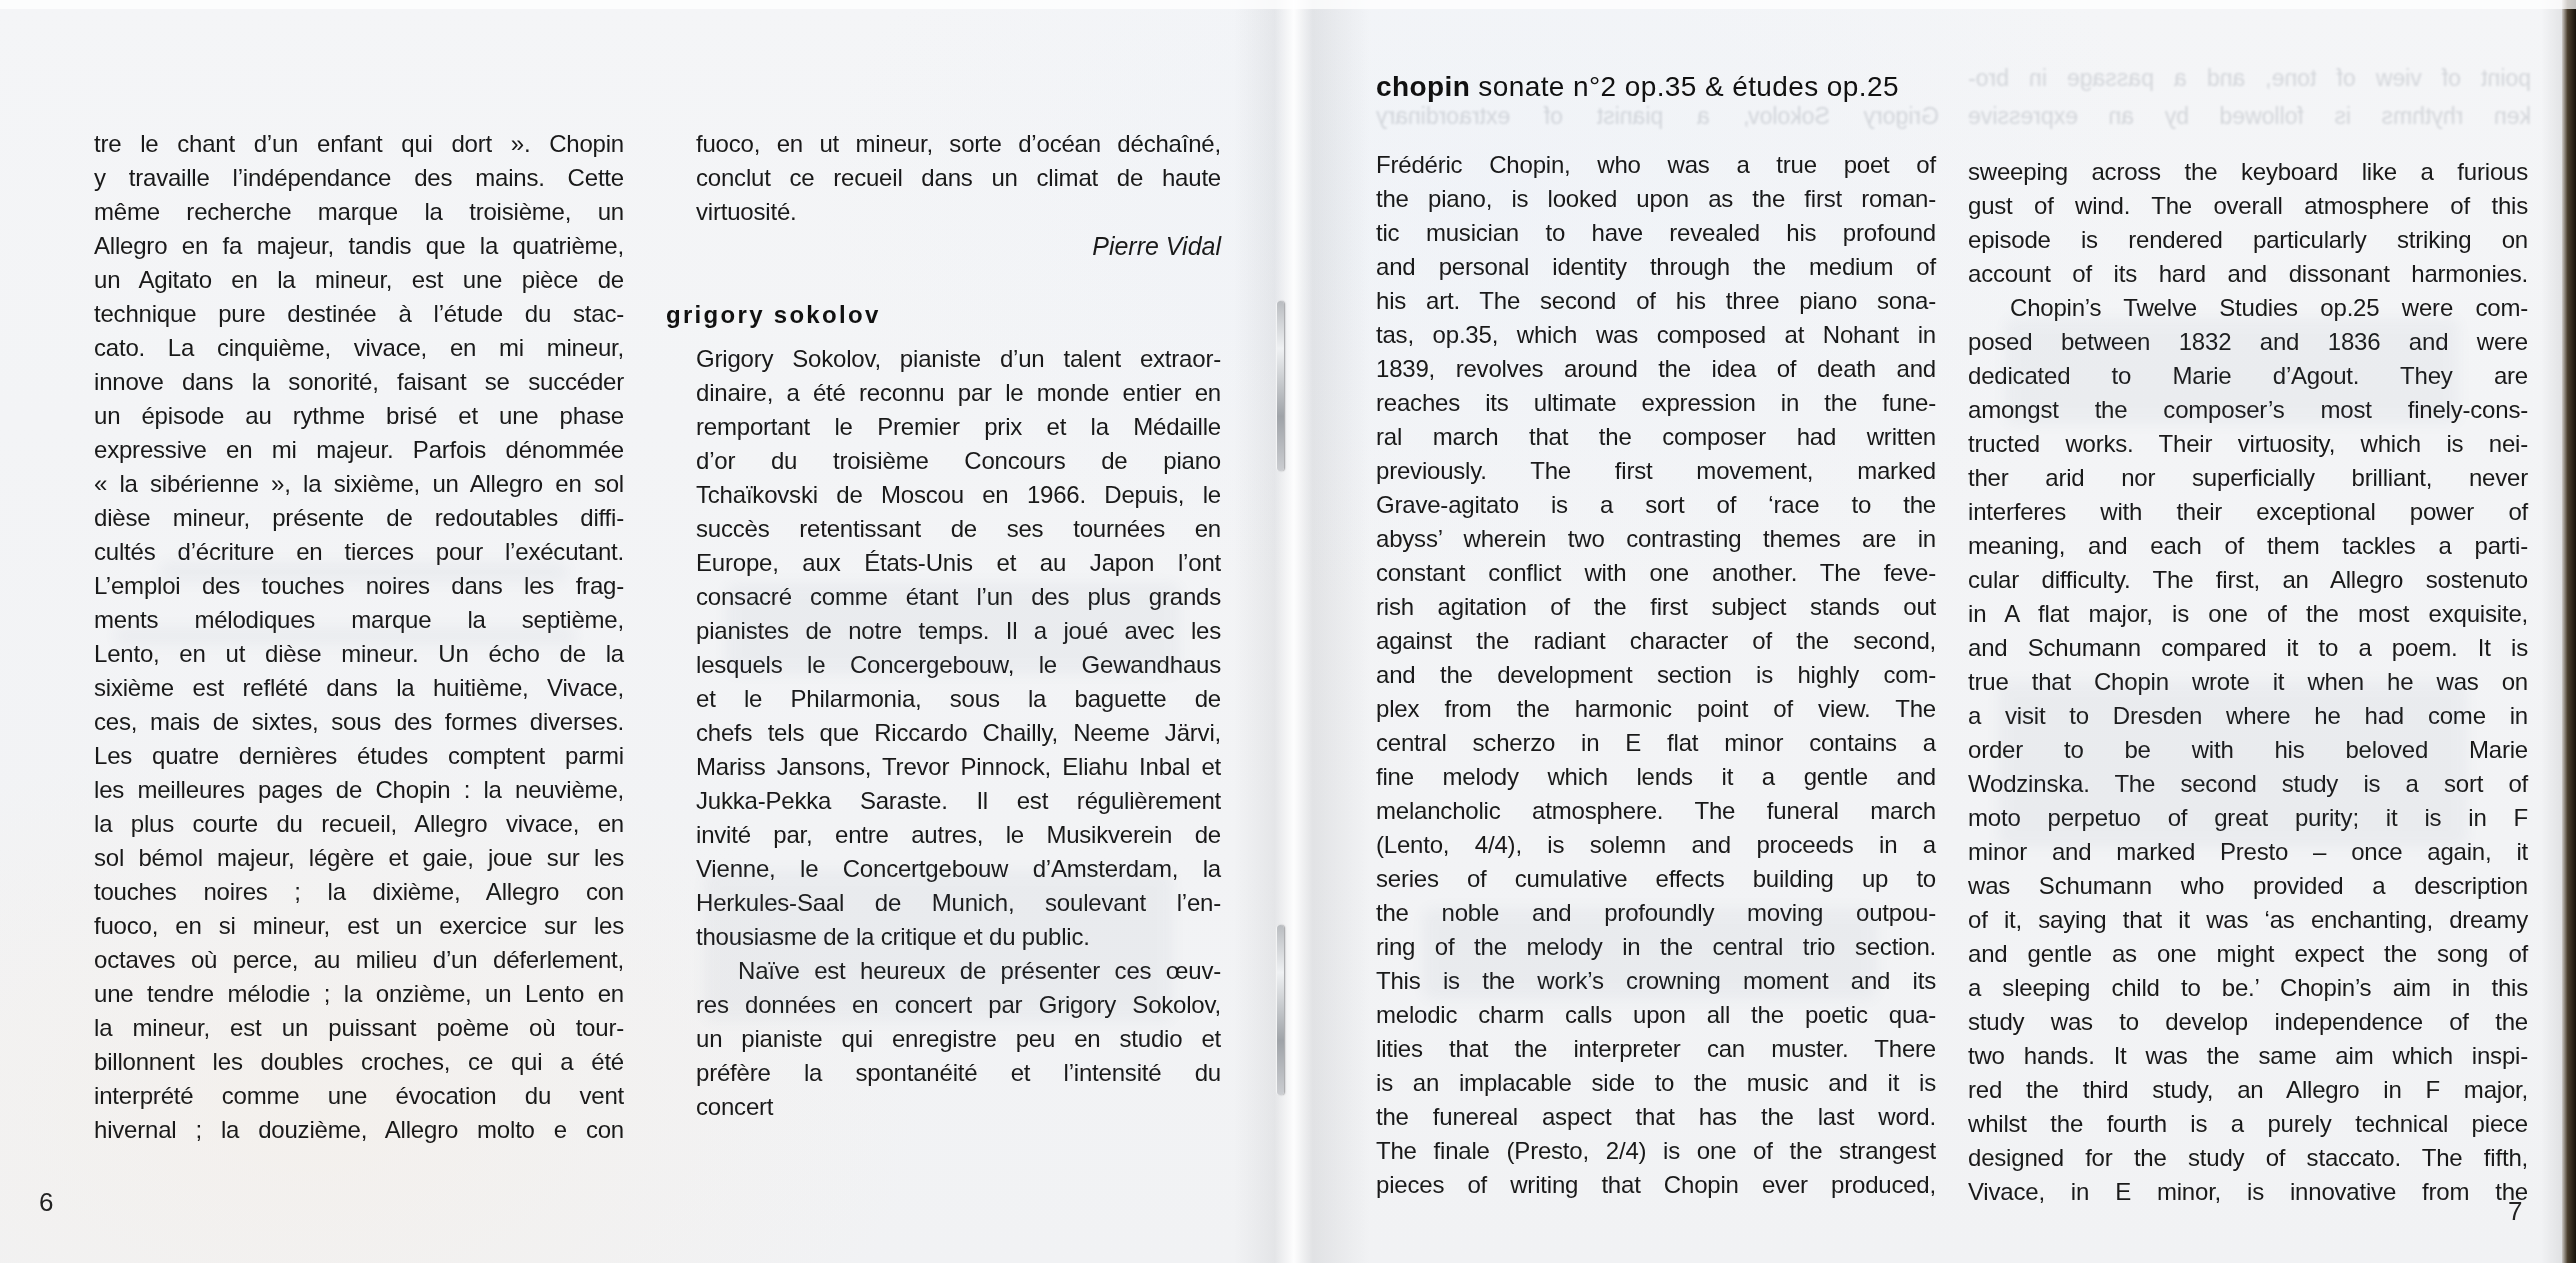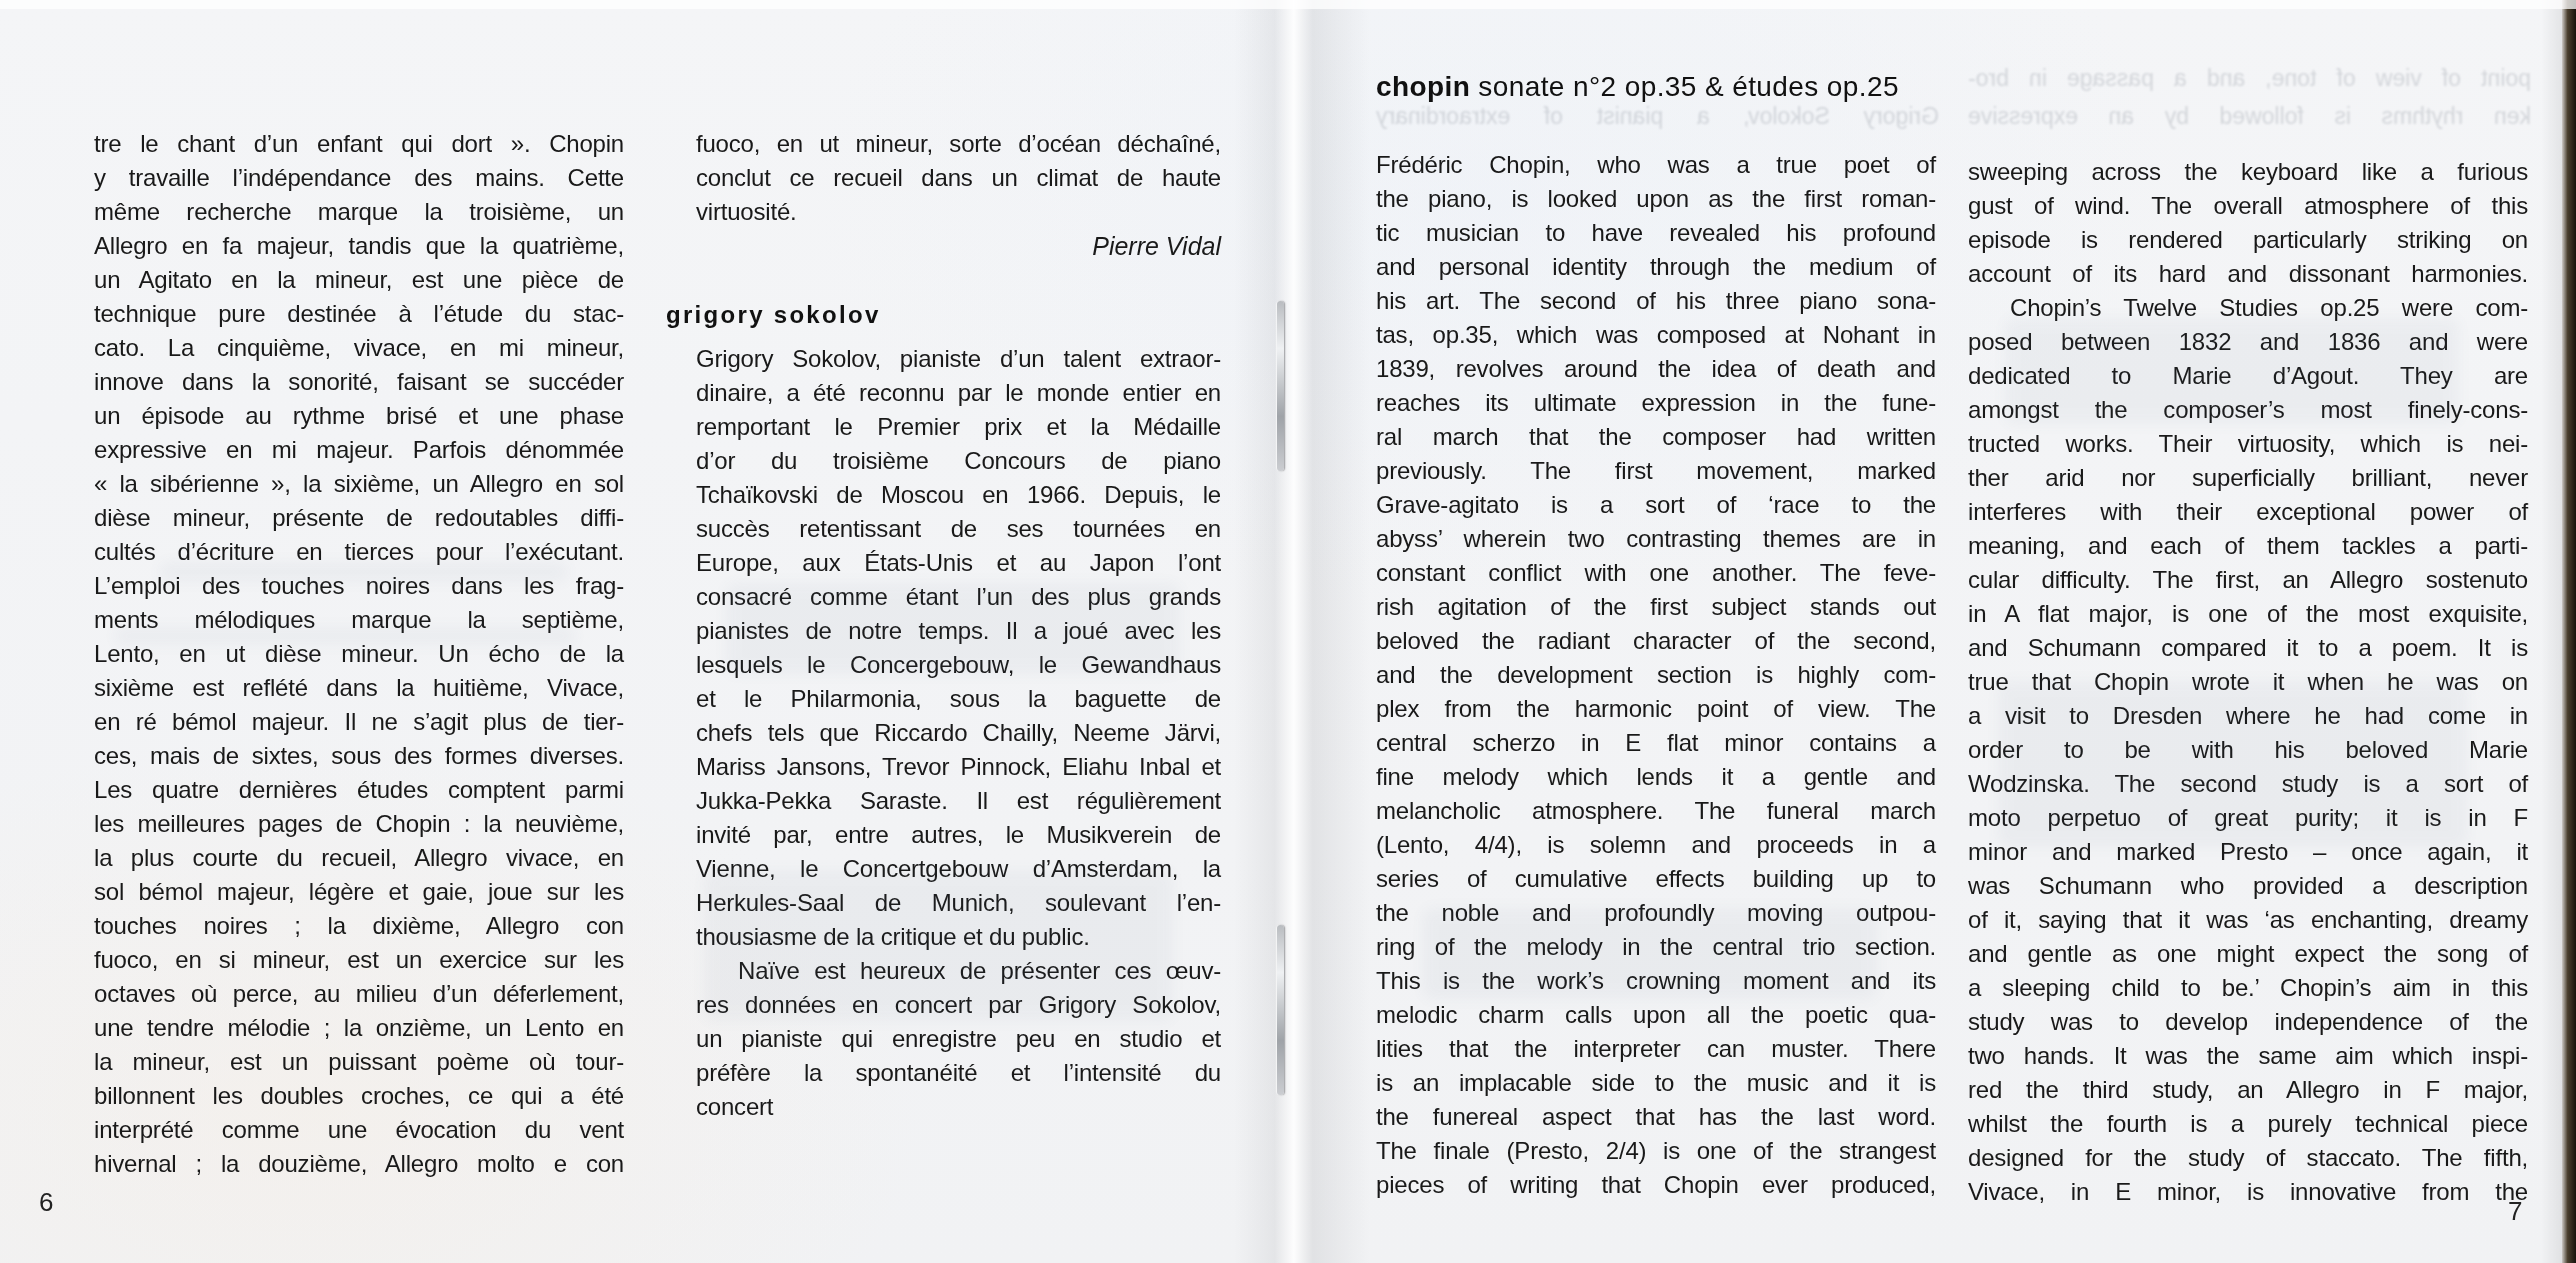--- a/index.html
+++ b/index.html
@@ -64,21 +64,20 @@
         <div class="line">innove dans la sonorité, faisant se succéder</div>
         <div class="line">un épisode au rythme brisé et une phase</div>
         <div class="line">expressive en mi majeur. Parfois dénommée</div>
         <div class="line">« la sibérienne », la sixième, un Allegro en sol</div>
         <div class="line">dièse mineur, présente de redoutables diffi-</div>
         <div class="line">cultés d’écriture en tierces pour l’exécutant.</div>
         <div class="line">L’emploi des touches noires dans les frag-</div>
         <div class="line">ments mélodiques marque la septième,</div>
         <div class="line">Lento, en ut dièse mineur. Un écho de la</div>
         <div class="line">sixième est reflété dans la huitième, Vivace,</div>
-        <div class="line">en ré bémol majeur. Il ne s’agit plus de tier-</div>
         <div class="line">ces, mais de sixtes, sous des formes diverses.</div>
         <div class="line">Les quatre dernières études comptent parmi</div>
         <div class="line">les meilleures pages de Chopin : la neuvième,</div>
         <div class="line">la plus courte du recueil, Allegro vivace, en</div>
         <div class="line">sol bémol majeur, légère et gaie, joue sur les</div>
         <div class="line">touches noires ; la dixième, Allegro con</div>
         <div class="line">fuoco, en si mineur, est un exercice sur les</div>
         <div class="line">octaves où perce, au milieu d’un déferlement,</div>
         <div class="line">une tendre mélodie ; la onzième, un Lento en</div>
         <div class="line">la mineur, est un puissant poème où tour-</div>
@@ -156,21 +155,21 @@
         <div class="line">his art. The second of his three piano sona-</div>
         <div class="line">tas, op.35, which was composed at Nohant in</div>
         <div class="line">1839, revolves around the idea of death and</div>
         <div class="line">reaches its ultimate expression in the fune-</div>
         <div class="line">ral march that the composer had written</div>
         <div class="line">previously. The first movement, marked</div>
         <div class="line">Grave-agitato is a sort of ‘race to the</div>
         <div class="line">abyss’ wherein two contrasting themes are in</div>
         <div class="line">constant conflict with one another. The feve-</div>
         <div class="line">rish agitation of the first subject stands out</div>
-        <div class="line">beloved the radiant character of the second,</div>
+        <div class="line">against the radiant character of the second,</div>
         <div class="line">and the development section is highly com-</div>
         <div class="line">plex from the harmonic point of view. The</div>
         <div class="line">central scherzo in E flat minor contains a</div>
         <div class="line">fine melody which lends it a gentle and</div>
         <div class="line">melancholic atmosphere. The funeral march</div>
         <div class="line">(Lento, 4/4), is solemn and proceeds in a</div>
         <div class="line">series of cumulative effects building up to</div>
         <div class="line">the noble and profoundly moving outpou-</div>
         <div class="line">ring of the melody in the central trio section.</div>
         <div class="line">This is the work’s crowning moment and its</div>

